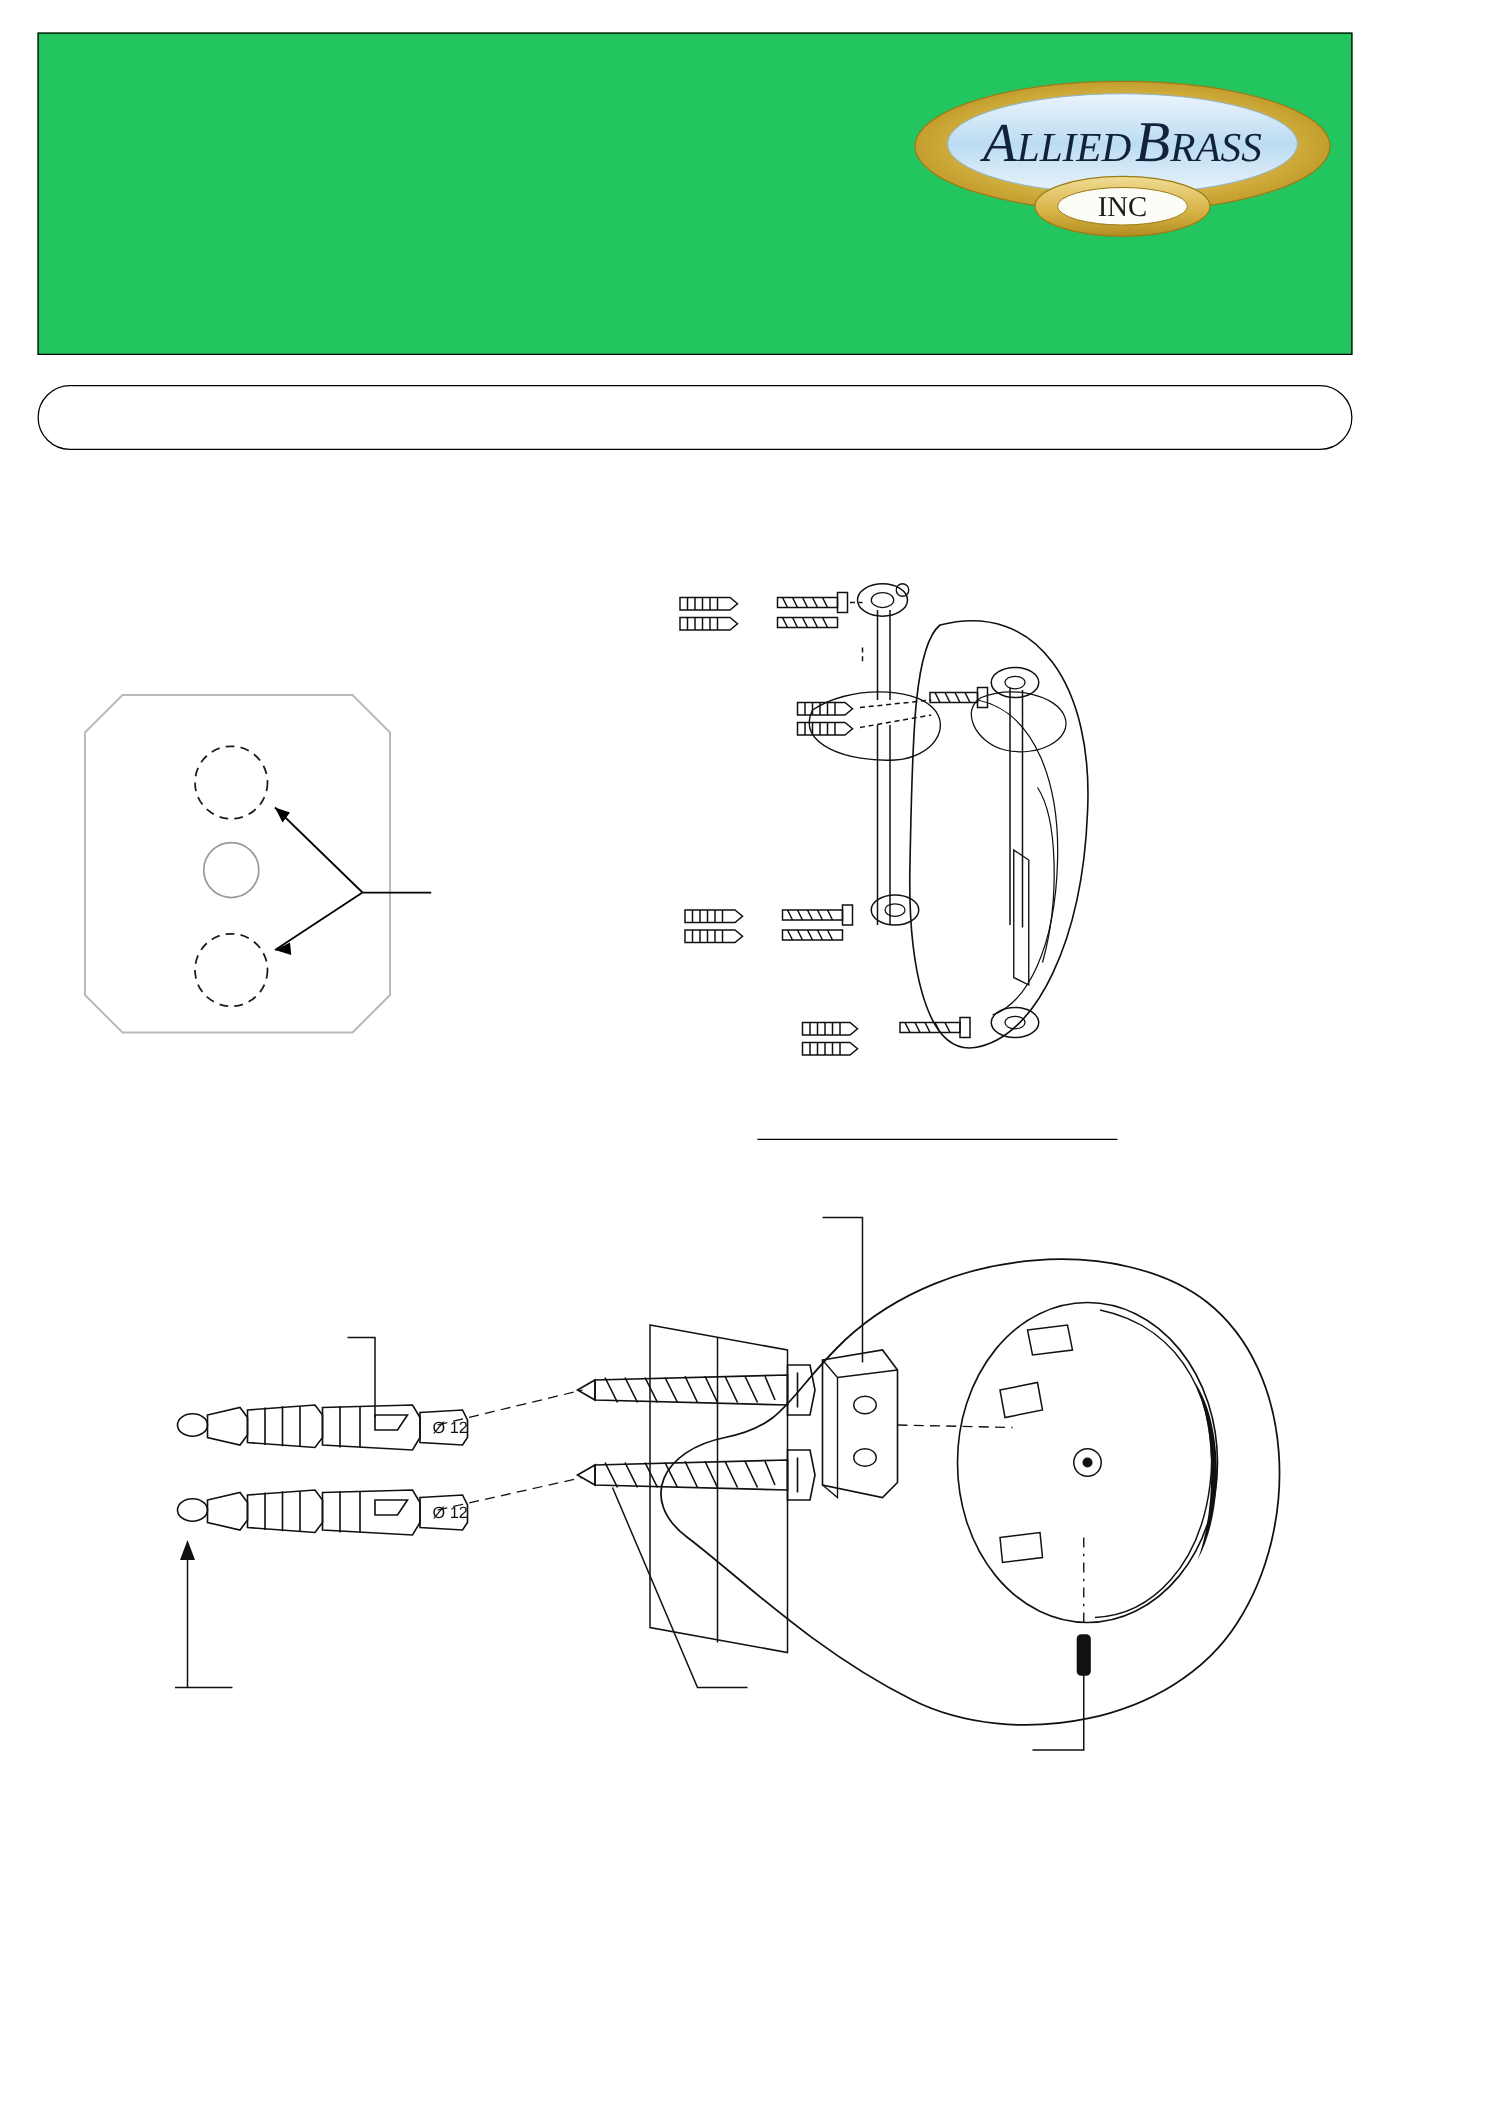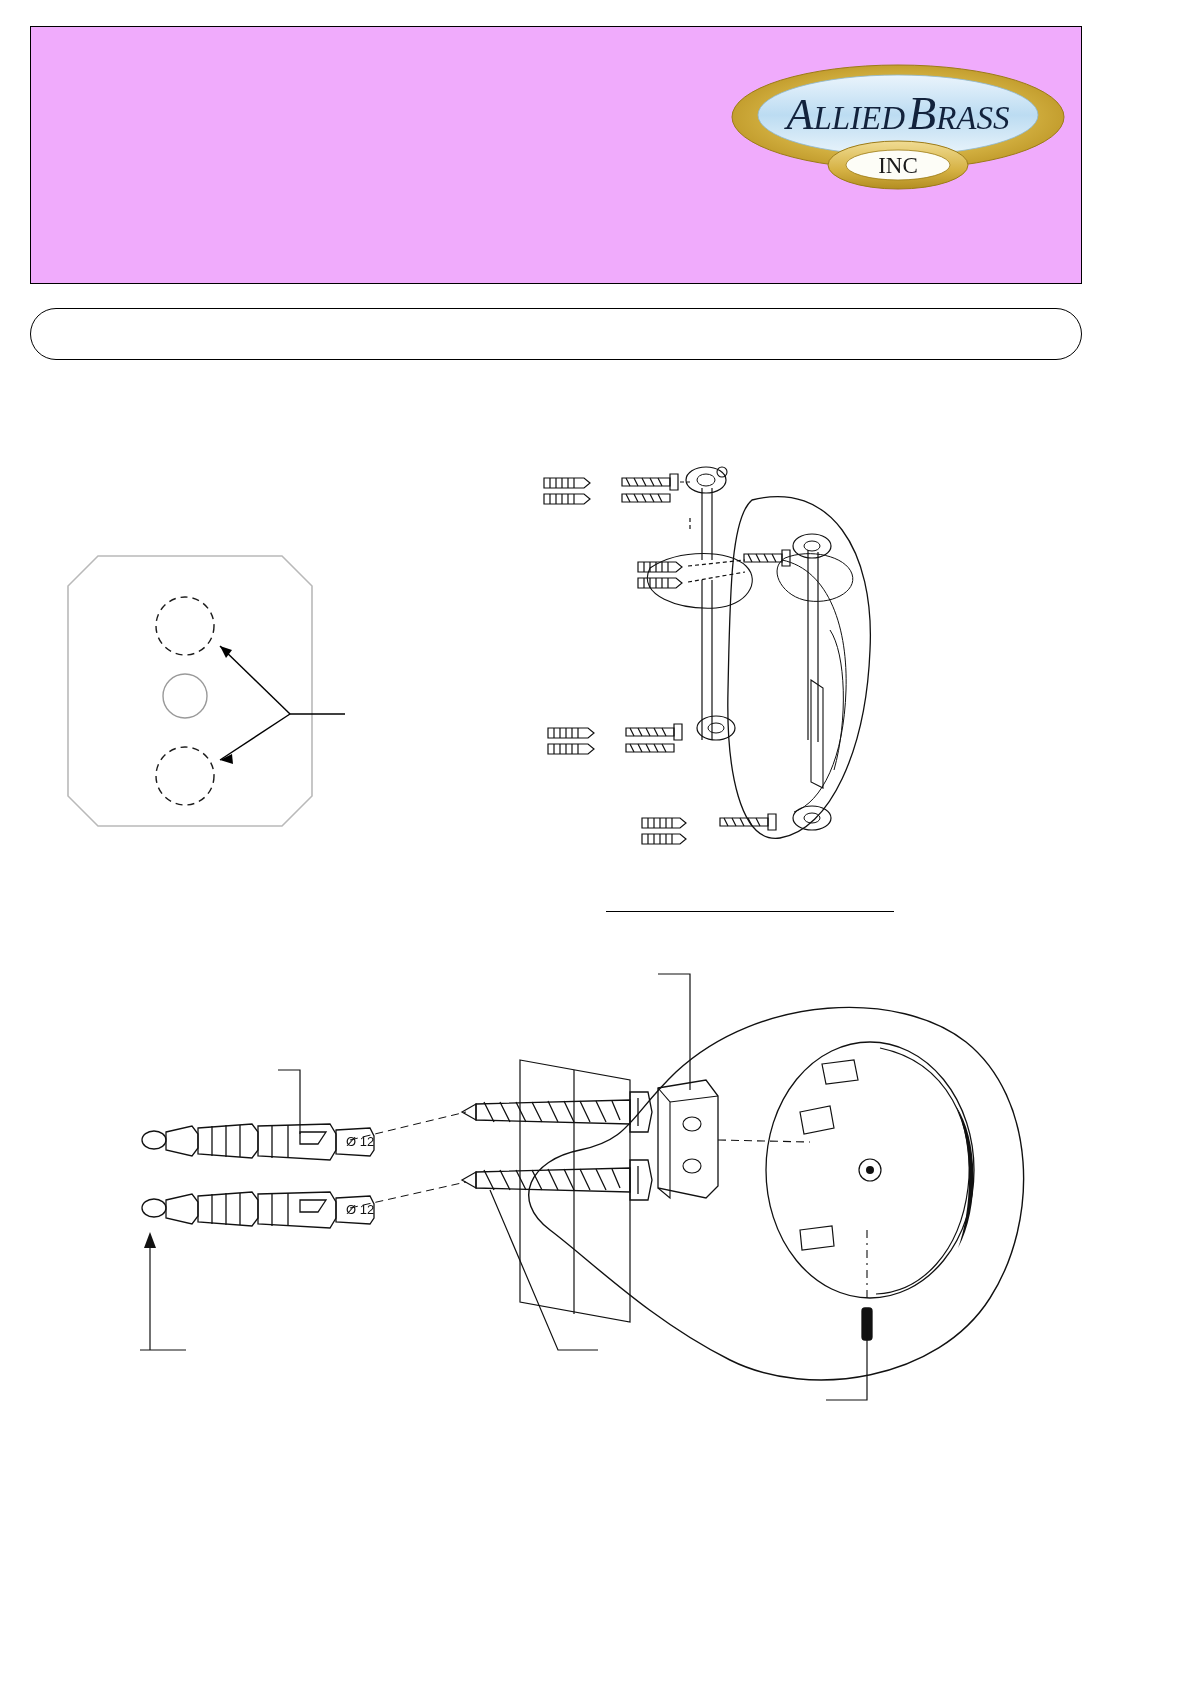--- a/index.html
+++ b/index.html
@@ -23,21 +23,21 @@
   }
   
   .header-box {
     position: absolute;
     left: 30px;
     top: 26px;
     width: 1052px;
     height: 258px;
     border: 1.5px solid #000;
     box-sizing: border-box;
-    background: #f0abfc;
+    background: #22c55e;
   }
   .logo-wrap {
     position: absolute;
     right: 10px;
     top: 28px;
     width: 345px;
     height: 150px;
   }
   .logo-title-line {
     position: absolute;

